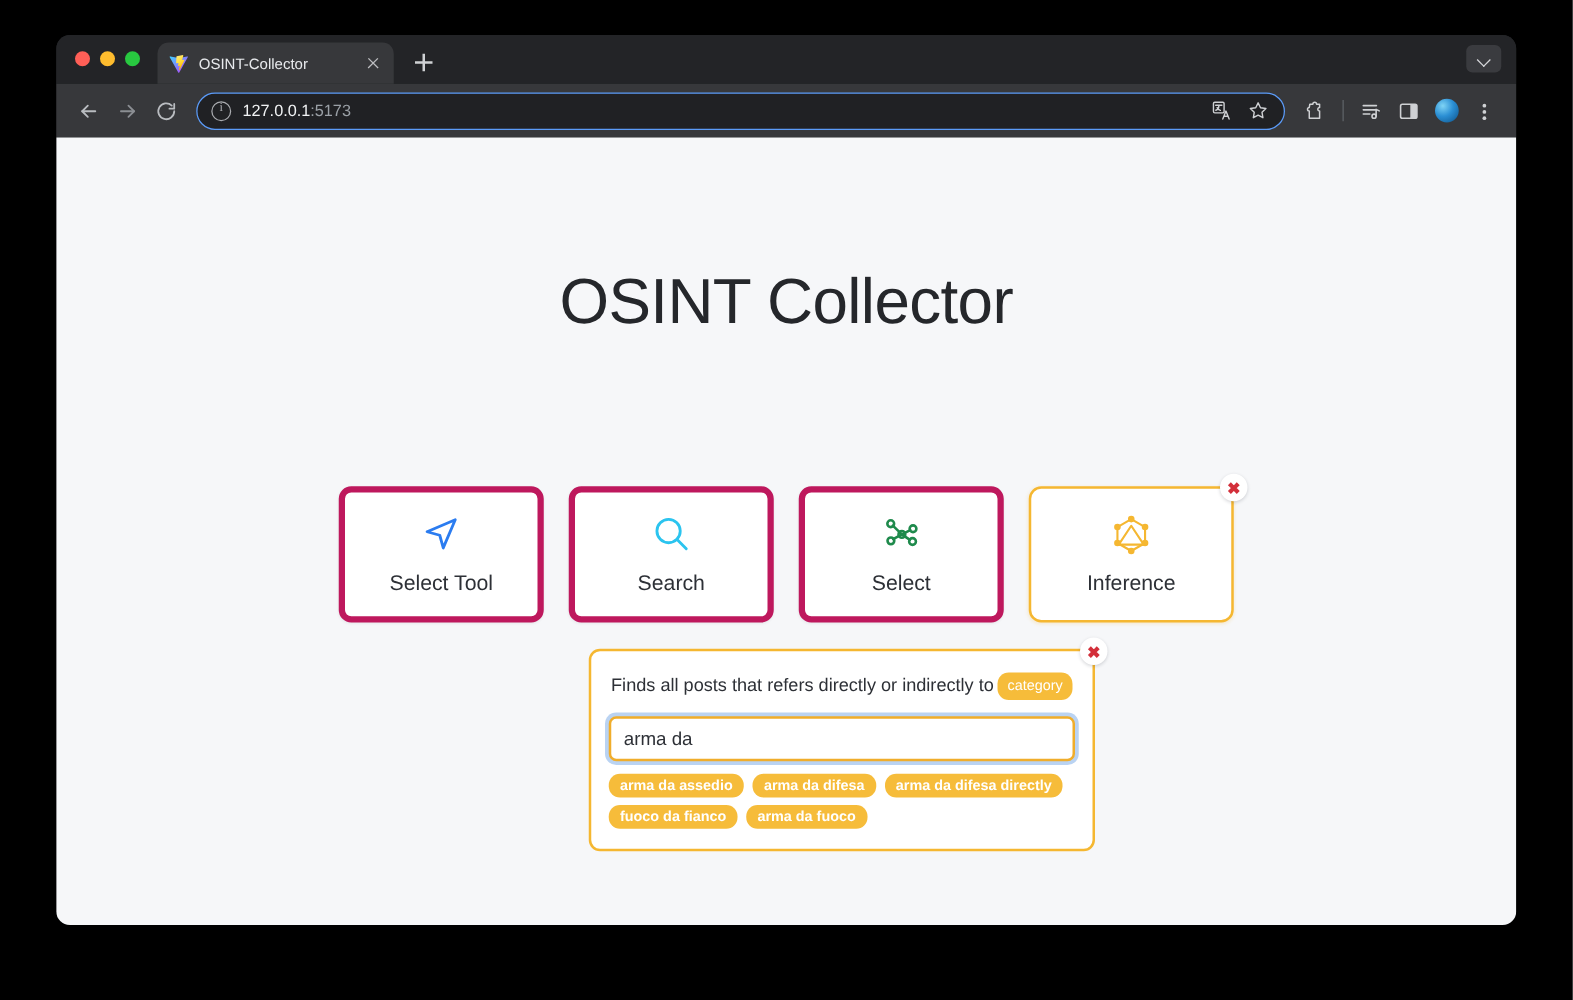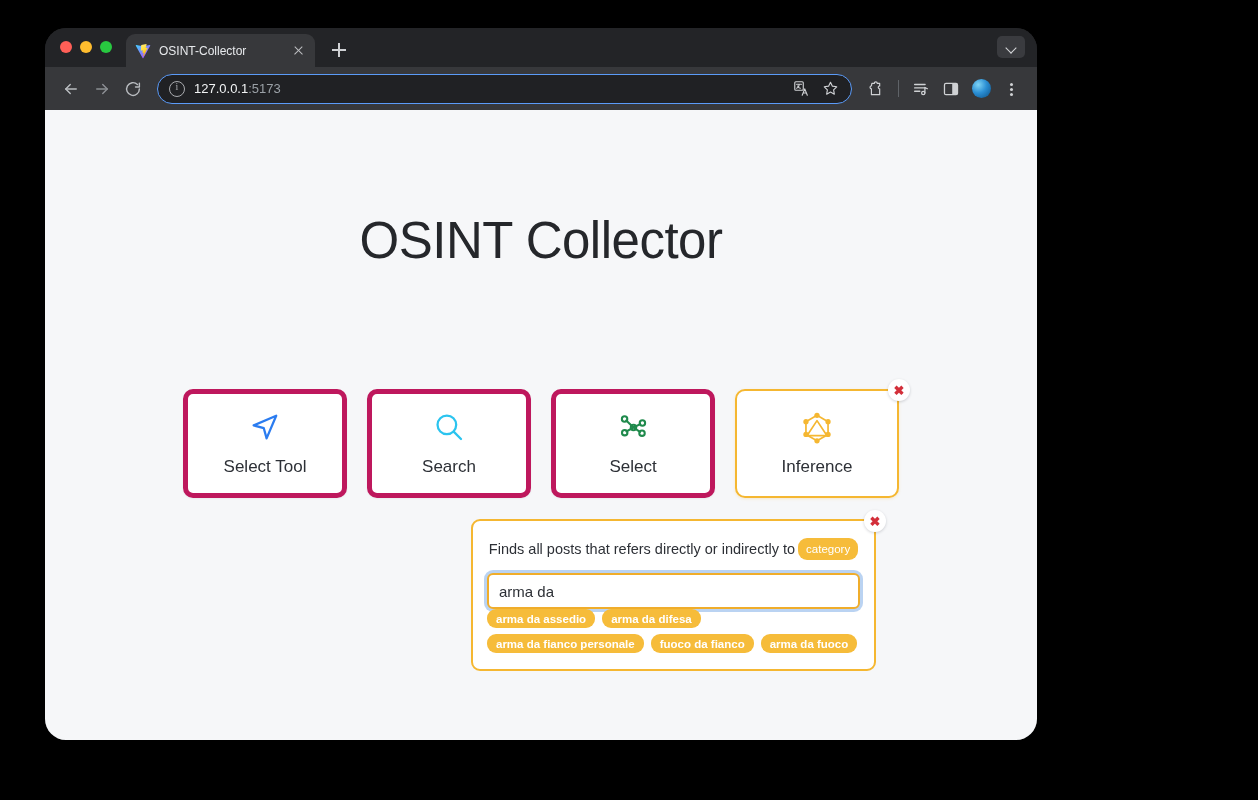--- a/index.html
+++ b/index.html
@@ -7,23 +7,23 @@
     width: 1258px; height: 800px;
     background: #000;
     font-family: "Liberation Sans", sans-serif;
     overflow: hidden;
   }
 
   
   .browser-window {
     position: absolute;
     left: 45px; top: 28px;
-    width: 992px; height: 712px;
+    width: 1168px; height: 712px;
     background: #232427;
-    border-radius: 21px;
+    border-radius: 11px;
     overflow: hidden;
     box-shadow: 0 8px 40px rgba(0,0,0,.6);
   }
 
   
   .tab-strip {
     position: relative;
     height: 39px;
     background: #232427;
     display: flex;
@@ -294,21 +294,21 @@
     background: #ffffff;
     font-family: "Liberation Sans", sans-serif;
     font-size: 15px;
     color: #2d3036;
     padding: 0 10px;
     outline: none;
     box-shadow: 0 0 0 3px rgba(163,196,237,.75);
   }
 
   .suggestions {
-    margin-top: 0;
+    margin-top: 10px;
     display: flex;
     flex-wrap: wrap;
     gap: 6px 7px;
   }
   .suggestion-chip {
     background: #f6bc3a;
     color: #ffffff;
     font-size: 11.5px;
     font-weight: 700;
     border-radius: 9px;
@@ -486,20 +486,20 @@
 
       <div class="panel-desc">
         <span>Finds all posts that refers directly or indirectly to</span><span class="chip-inline">category</span>
       </div>
 
       <input class="query-input" type="text" value="arma da" style="">
 
       <div class="suggestions">
         <span class="suggestion-chip">arma da assedio</span>
         <span class="suggestion-chip">arma da difesa</span>
-        <span class="suggestion-chip">arma da fianco personale</span>
+        <span class="suggestion-chip">arma da difesa directly</span>
         <span class="suggestion-chip">fuoco da fianco</span>
         <span class="suggestion-chip">arma da fuoco</span>
       </div>
     </div>
 
   </div>
 </div>
 
 </body></html>

